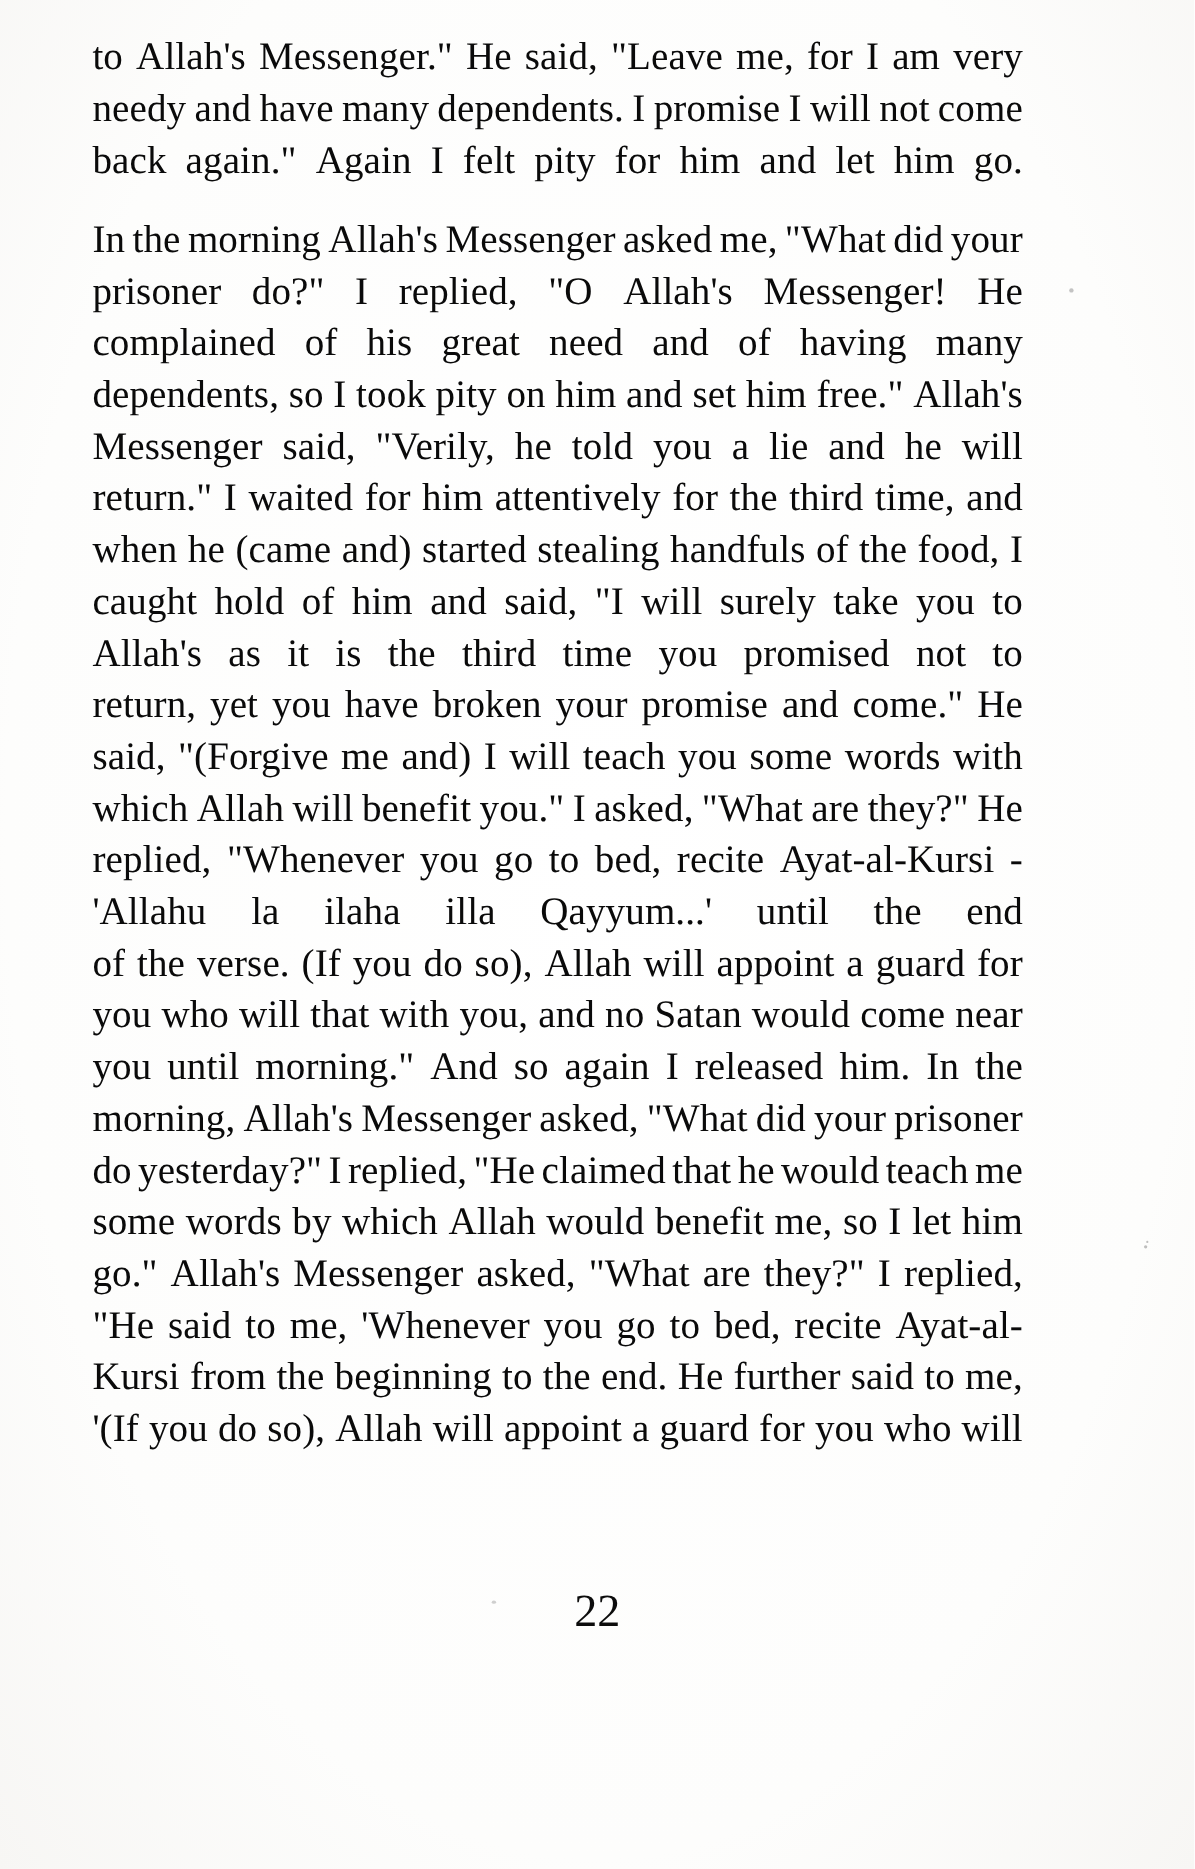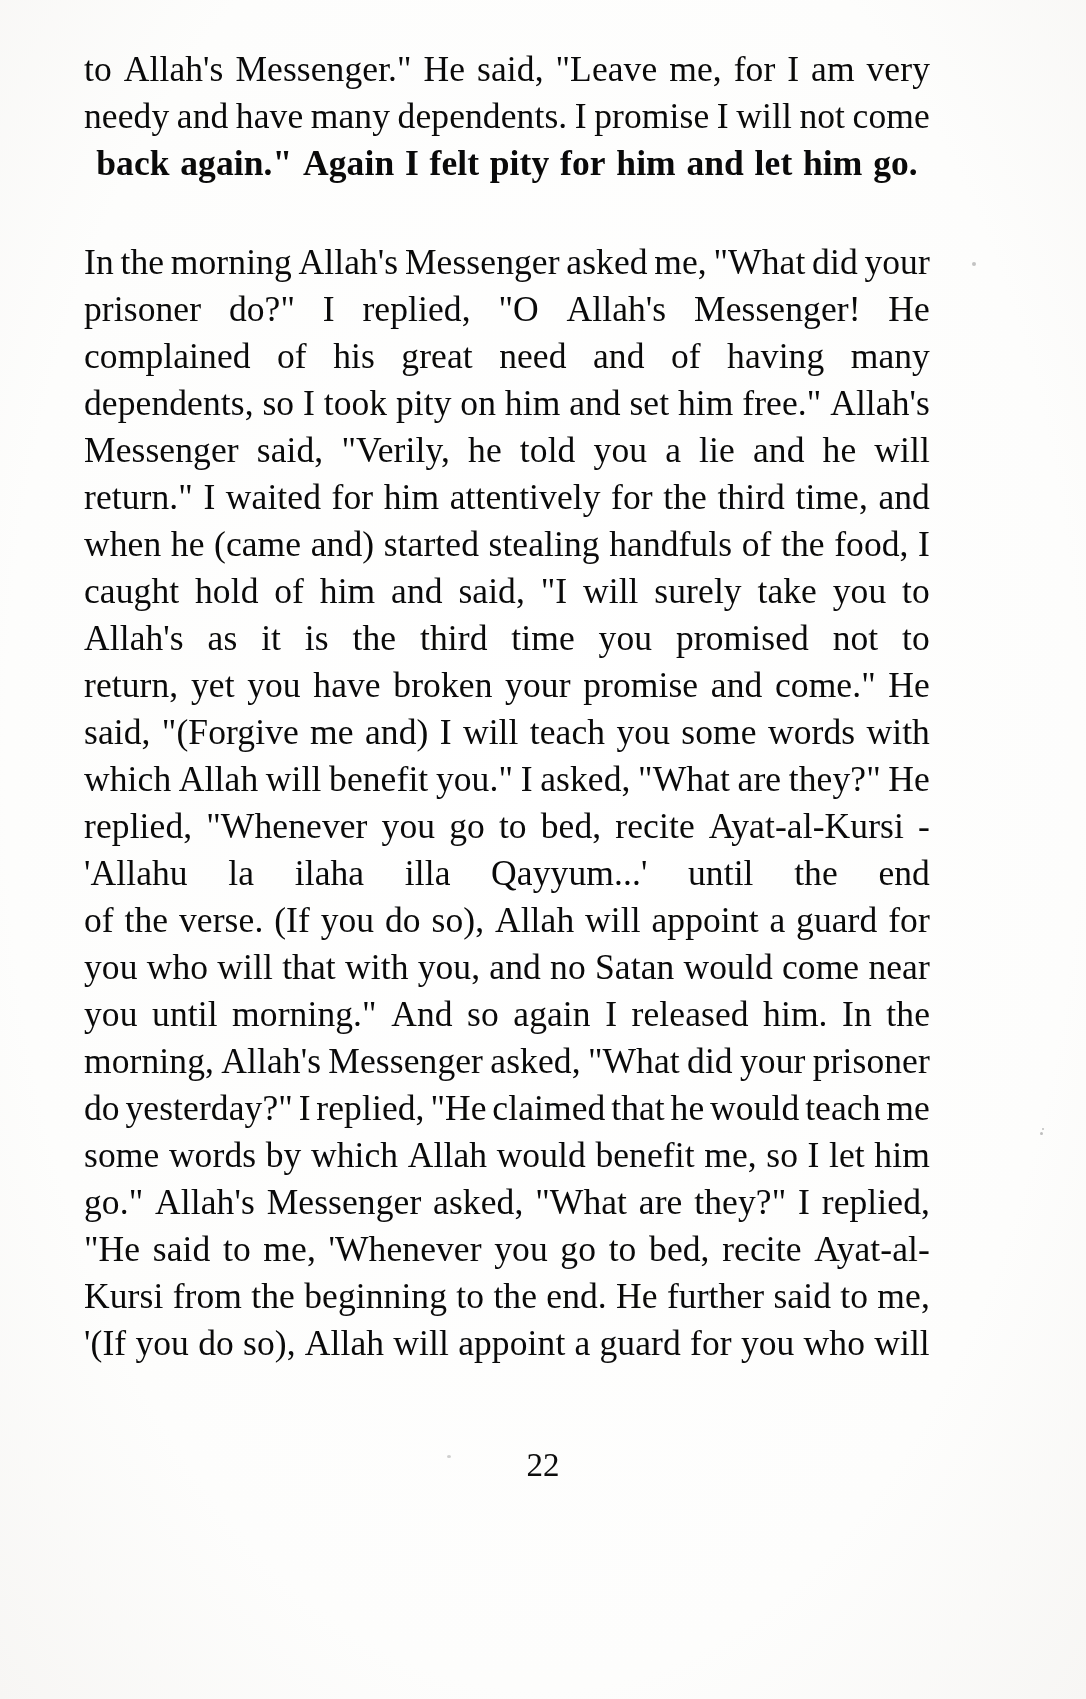--- a/index.html
+++ b/index.html
@@ -27,68 +27,67 @@
     position: absolute;
     inset: 0;
     background:
       radial-gradient(ellipse at 50% 45%, #ffffff 0%, #fdfdfc 70%, #f7f6f4 100%);
     pointer-events: none;
   }
 
   .text-block {
     position: absolute;
     left: 84px;
-    top: 46px;
+    top: 28px;
     width: 846px;
   }
 
   .para {
     margin: 0;
   }
   .para + .para {
-    margin-top: 52px;
+    margin-top: 25px;
   }
 
   
   .ln {
     display: flex;
     flex-wrap: nowrap;
     white-space: pre;
     font-size: 35.5px;
     line-height: 47px;
     height: 47px;
     letter-spacing: 0.1px;
     color: #0a0a0a;
   }
   
   .ln.just {
     justify-content: space-between;
   }
   
   .ln.flush {
-    justify-content: center;
-    font-weight: bold;
+    justify-content: space-between;
   }
   .ln.flush .w + .w {
     margin-left: 0.30em;
   }
 
   .w {
     display: inline-block;
   }
   .it {
   }
 
   .page-number {
     position: absolute;
     left: 0;
     right: 0;
     top: 1443px;
     text-align: center;
-    font-size: 33px;
+    font-size: 42px;
     line-height: 44px;
     color: #0c0c0c;
   }
 
   
   .speck {
     position: absolute;
     background: #8a8a8a;
     border-radius: 50%;
     opacity: 0.55;

